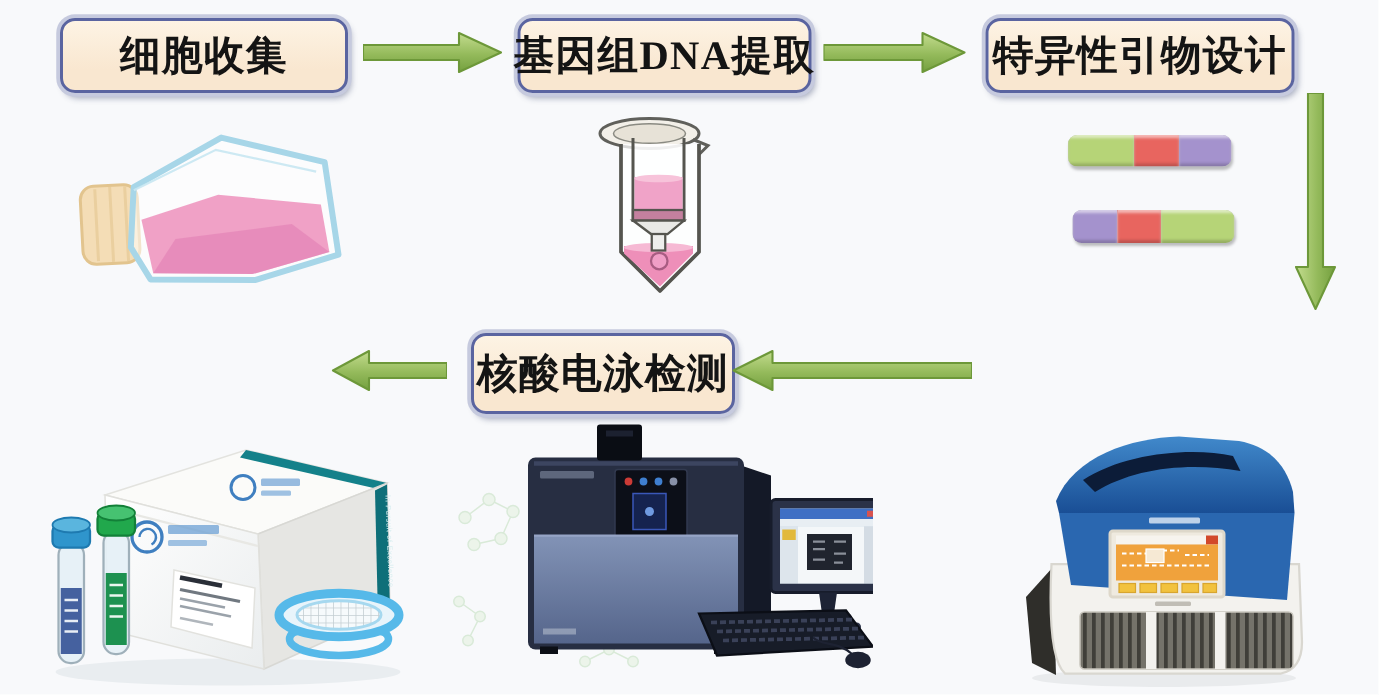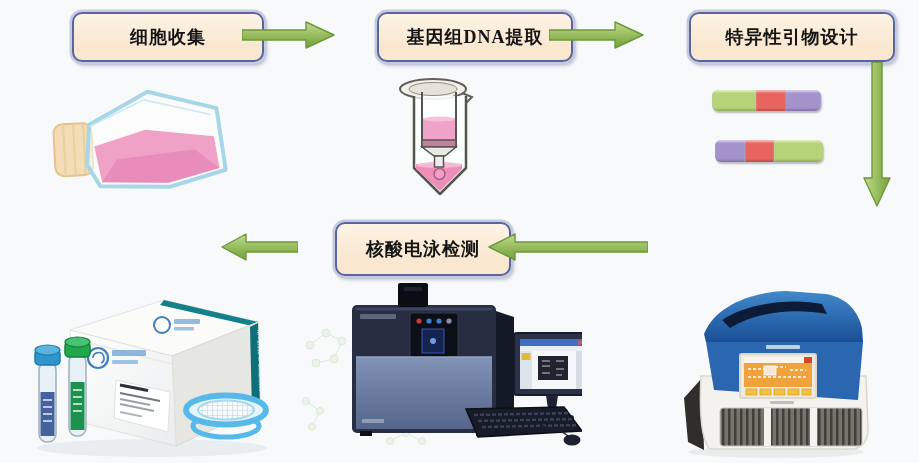--- a/index.html
+++ b/index.html
@@ -8,22 +8,22 @@
     background:var(--canvas-bg,#f8f9fb);
     font-family:"Liberation Sans","DejaVu Sans",sans-serif;
   }
   .fbox{
     position:absolute;display:flex;align-items:center;justify-content:center;
     background:linear-gradient(180deg,#fdf3e4 0%,var(--box-fill,#f9e7d0) 70%);
     border:2px solid var(--box-border,#5a64a0);
     border-radius:10px;
     box-shadow:0 0 0 2.5px #c6cade, 2px 3px 4px rgba(60,70,110,.45);
     font-family:"Liberation Serif","DejaVu Serif",serif;
-    font-weight:bold;font-size:18px;color:var(--box-text,#141414);
-    letter-spacing:1px;white-space:nowrap;margin-left:32px;
+    font-weight:bold;font-size:27px;color:var(--box-text,#141414);
+    letter-spacing:1px;white-space:nowrap;
   }
   .arrow{position:absolute;}
   .pbar{
     position:absolute;display:flex;border-radius:6px;overflow:hidden;
     box-shadow:1px 2px 2px rgba(0,0,0,.25), inset 0 0 0 1px rgba(90,90,90,.35);
   }
   .pbar .seg{height:100%;box-shadow:inset 0 2px 2px rgba(255,255,255,.55), inset 0 -2px 2px rgba(0,0,0,.18);}
   svg{display:block;}
 </style>
 </head>
@@ -68,21 +68,21 @@
 
   <div class="fbox" style="left:40px;top:12px;width:188px;height:46px">
     <span>细胞收集</span>
   </div>
   <div class="fbox" style="left:345px;top:12px;width:192px;height:46px">
     <span>基因组DNA提取</span>
   </div>
   <div class="fbox" style="left:657px;top:12px;width:202px;height:46px">
     <span>特异性引物设计</span>
   </div>
-  <div class="fbox" style="left:303px;top:222px;width:172px;height:50px">
+  <div class="fbox" style="left:314px;top:222px;width:172px;height:50px">
     <span>核酸电泳检测</span>
   </div>
 
   <svg class="arrow" style="left:242px;top:20px" width="94" height="30" viewBox="0 0 94 30">
     <polygon points="0,10 64,10 64,2 92,15 64,28 64,20 0,20" fill="url(#agradV)" stroke="var(--arrow-edge)" stroke-width="1.4" stroke-linejoin="round"></polygon>
   </svg>
   <svg class="arrow" style="left:549px;top:20px" width="96" height="30" viewBox="0 0 96 30">
     <polygon points="0,10 66,10 66,2 94,15 66,28 66,20 0,20" fill="url(#agradV)" stroke="var(--arrow-edge)" stroke-width="1.4" stroke-linejoin="round"></polygon>
   </svg>
   <svg class="arrow" style="left:862px;top:62px" width="30" height="146" viewBox="0 0 30 146">

